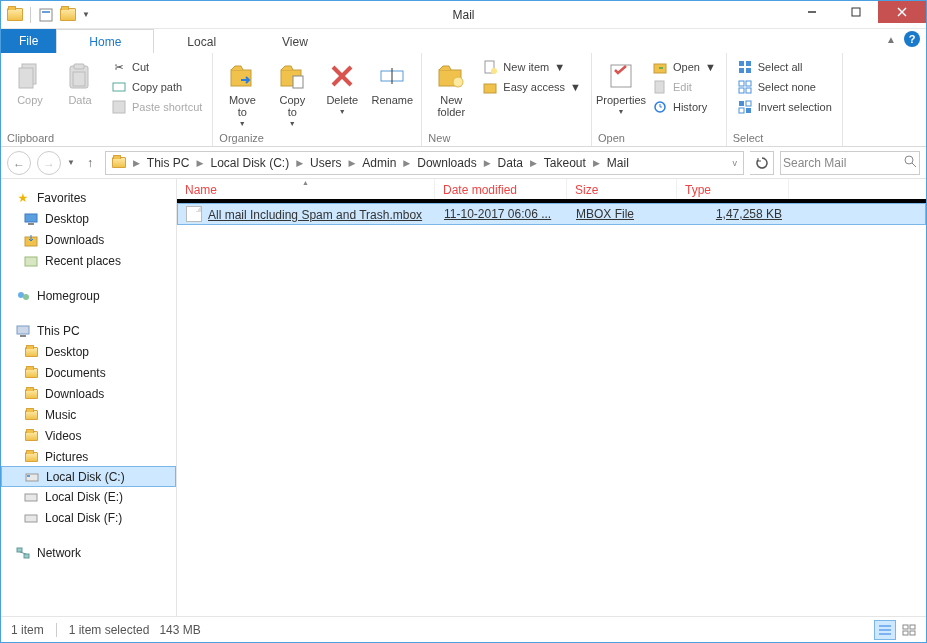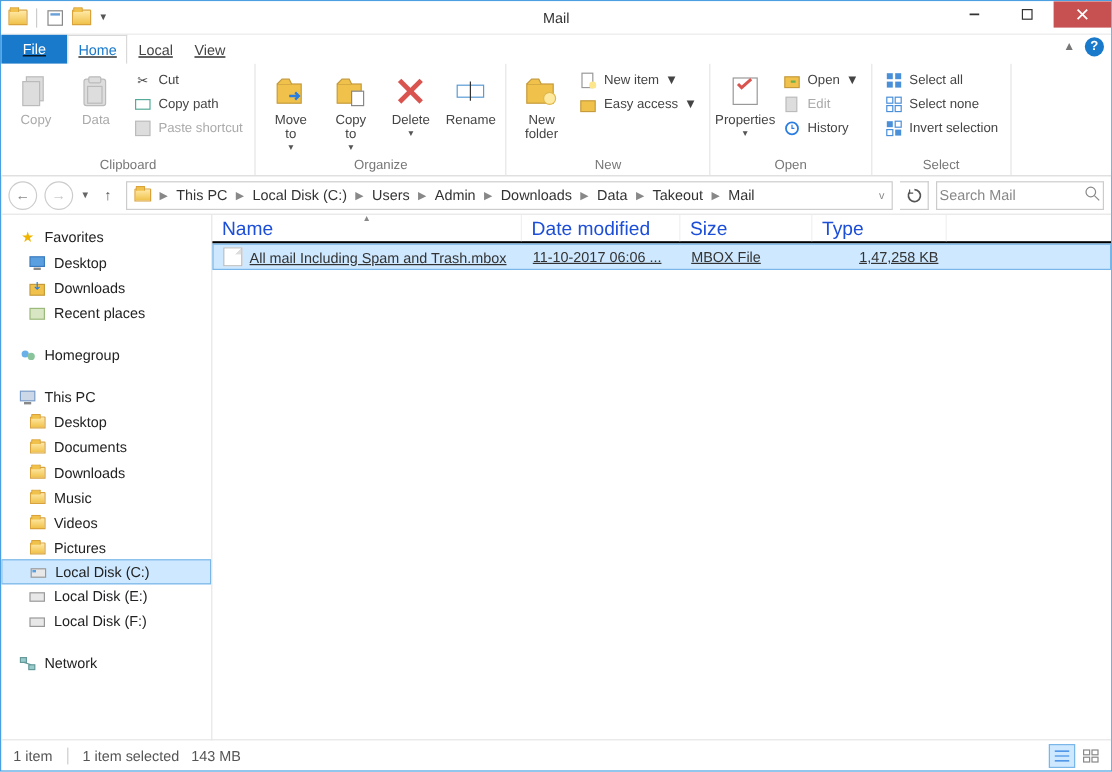--- a/index.html
+++ b/index.html
@@ -13,32 +13,32 @@
 .folder-icon::before { content: ""; position: absolute; top: -3px; left: 0; width: 6px; height: 3px; background: #f0c24b; border: 1px solid #d9a23a; border-bottom: none; border-radius: 1px 1px 0 0; }
 .qat-sep { width: 1px; height: 16px; background: #ccc; margin: 0 3px; }
 .qat-drop { font-size: 8px; color: #555; margin-left: 2px; }
 .title-text { position: absolute; left: 50%; transform: translateX(-50%); font-size: 12px; color: #333; }
 .win-controls { position: absolute; right: 0; top: 0; display: flex; }
 .win-btn { width: 44px; height: 22px; display: flex; align-items: center; justify-content: center; font-size: 11px; color: #333; }
 .win-btn.close { background: #c75050; color: #fff; width: 48px; }
 .win-btn svg { width: 10px; height: 10px; }
 
 
-.tabs { height: 24px; display: flex; align-items: stretch; background: #fff; position: relative; text-decoration: underline; }
+.tabs { height: 24px; display: flex; align-items: stretch; background: #fff; position: relative; }
 .tab-file { background: #1979ca; color: #fff; padding: 0 18px; display: flex; align-items: center; font-size: 12px; }
-.tab { padding: 0 8px; display: flex; align-items: center; color: #444; border: 1px solid transparent; border-bottom: none; }
+.tab { padding: 0 32px; display: flex; align-items: center; color: #444; border: 1px solid transparent; border-bottom: none; }
 .tab.active { border-color: #d9d9d9; background: #fff; color: #1979ca; }
 .tabs-right { position: absolute; right: 6px; top: 2px; display: flex; gap: 8px; align-items: center; }
 .help-icon { width: 16px; height: 16px; border-radius: 50%; background: #1979ca; color: #fff; display: flex; align-items: center; justify-content: center; font-size: 11px; font-weight: bold; }
 
 
 .ribbon { height: 94px; border-bottom: 1px solid #d9d9d9; display: flex; background: #fff; }
 .rgroup { border-right: 1px solid #e5e5e5; padding: 3px 6px 0 6px; display: flex; flex-direction: column; }
 .rgroup-body { flex: 1; display: flex; align-items: flex-start; gap: 4px; }
-.rgroup-label { text-align: center; color: #777; font-size: 11px; padding: 2px 0; }
+.rgroup-label { color: #777; font-size: 11px; padding: 2px 0; }
 .big-btn { display: flex; flex-direction: column; align-items: center; width: 46px; padding-top: 4px; gap: 2px; color: #444; }
 .big-btn .glyph { width: 32px; height: 32px; display: flex; align-items: center; justify-content: center; }
 .big-btn .lbl { font-size: 11px; text-align: center; line-height: 12px; }
 .big-btn .dd { font-size: 7px; color: #555; }
 .small-btns { display: flex; flex-direction: column; gap: 2px; padding-top: 2px; }
 .small-btn { display: flex; align-items: center; gap: 5px; padding: 1px 4px; color: #444; font-size: 11px; white-space: nowrap; }
 .small-btn .sicon { width: 16px; height: 16px; display: flex; align-items: center; justify-content: center; }
 .disabled { color: #aaa; }
 .disabled svg * { stroke: #bbb !important; fill: #ddd !important; }
 
@@ -56,21 +56,21 @@
 
 .body { display: flex; height: 438px; }
 .tree { width: 176px; border-right: 1px solid #e5e5e5; padding: 8px 0; overflow: hidden; }
 .tree-group { margin-bottom: 14px; }
 .tree-item { display: flex; align-items: center; gap: 6px; padding: 2px 0 2px 22px; font-size: 12px; color: #222; height: 21px; }
 .tree-item.header { padding-left: 14px; }
 .tree-item.selected { background: #cde8ff; border: 1px solid #7ab7e8; margin: -1px 0; }
 .ticon { width: 16px; height: 16px; display: flex; align-items: center; justify-content: center; flex-shrink: 0; }
 
 .listview { flex: 1; display: flex; flex-direction: column; }
-.columns { display: flex; height: 24px; border-bottom: 2px solid #000000; color: #1d4ed8; font-size: 16px; }
+.columns { display: flex; height: 24px; border-bottom: 4px solid #000000; color: #ef4444; font-size: 12px; }
 .col { padding: 4px 8px; border-right: 1px solid #f0f0f0; position: relative; }
 .col.sort::after { content: "▲"; position: absolute; top: 0; left: 50%; transform: translateX(-50%); font-size: 7px; color: #888; }
 .filerow { display: flex; align-items: center; height: 22px; font-size: 12px; color: #333; }
 .filerow.selected { background: #cde8ff; border: 1px solid #7ab7e8; }
 .cell { padding: 0 8px; overflow: hidden; text-overflow: ellipsis; white-space: nowrap; display: flex; align-items: flex-end; gap: 6px; text-decoration: underline; }
 .file-icon { width: 16px; height: 16px; background: #fff; border: 1px solid #bbb; position: relative; }
 .file-icon::before { content: ""; position: absolute; top: 0; right: 0; width: 5px; height: 5px; background: linear-gradient(135deg, transparent 50%, #ddd 50%); }
 
 
 .status { position: absolute; bottom: 0; left: 0; right: 0; height: 26px; border-top: 1px solid #e5e5e5; display: flex; align-items: center; padding: 0 10px; font-size: 12px; color: #555; gap: 4px; }

